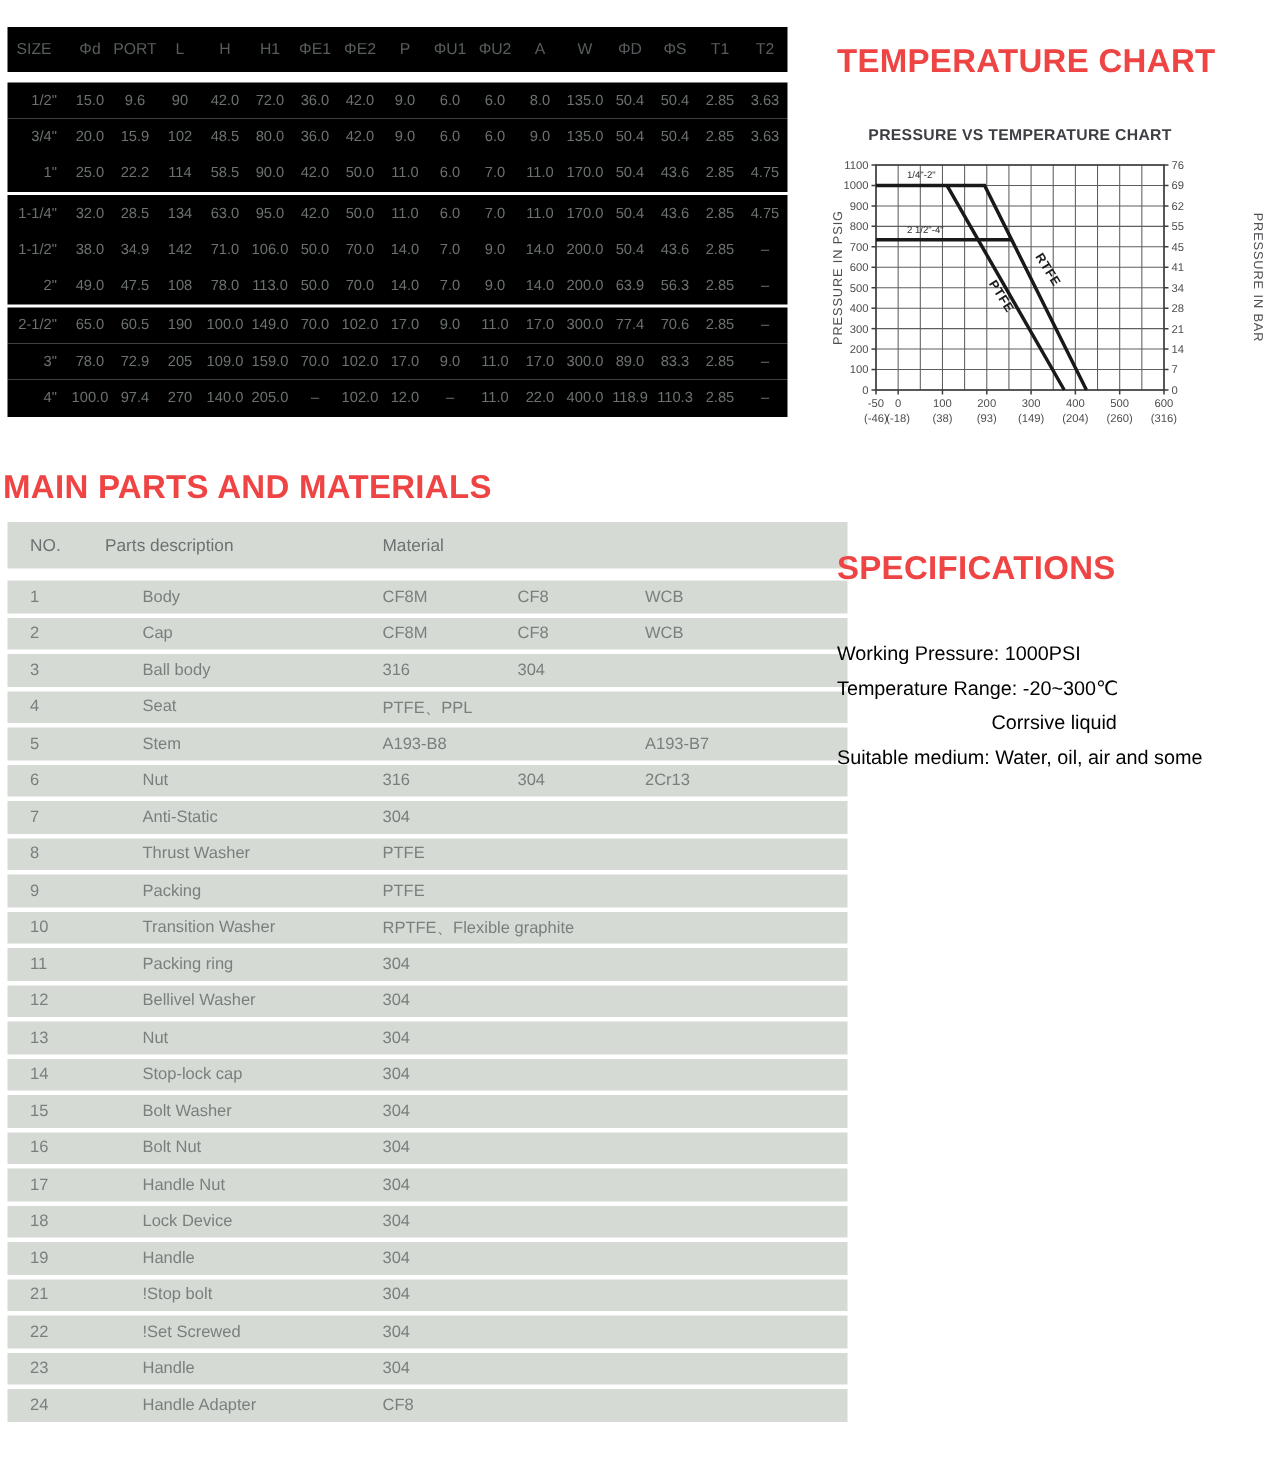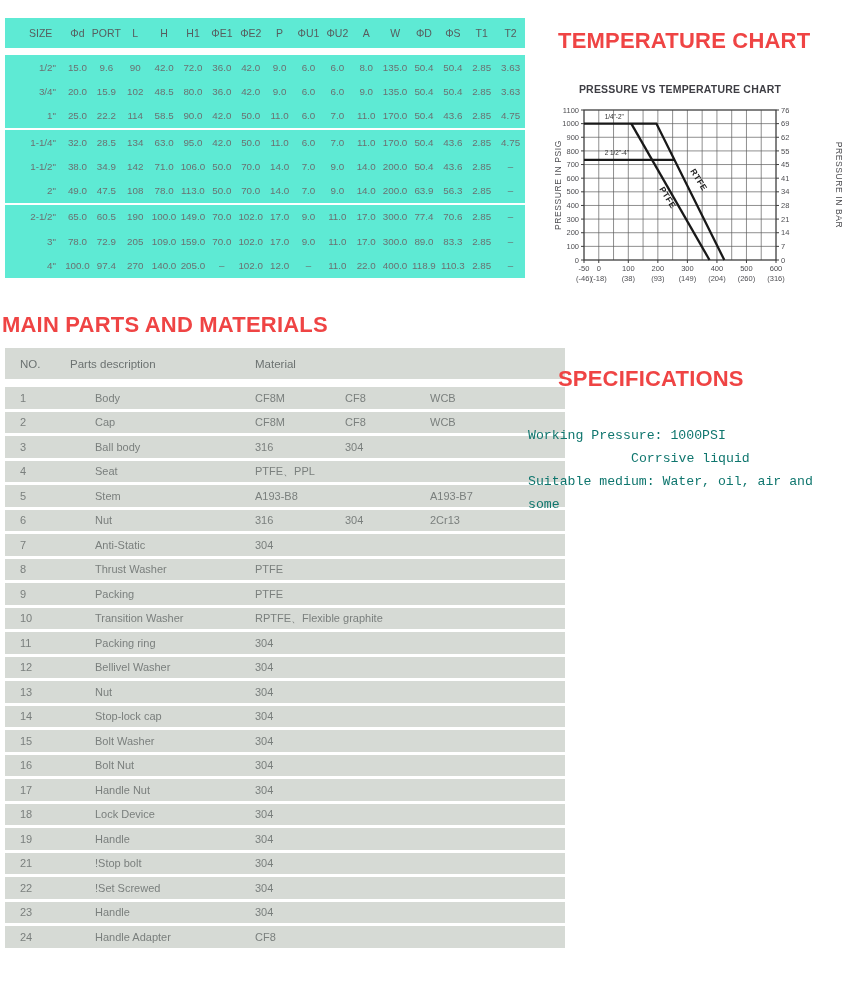--- a/index.html
+++ b/index.html
@@ -8,21 +8,21 @@
     background:#ffffff;font-family:"Liberation Sans","DejaVu Sans",sans-serif;
   }
   .abs{position:absolute;}
   .section-title{
     font-size:22px;font-weight:700;color:#ef4444;letter-spacing:.2px;white-space:nowrap;
   }
   
   .dims-table{left:5px;top:18px;width:520px;}
   .dims-row{
     display:grid;grid-template-columns:40px repeat(16,1fr);
-    background:#5eead4;align-items:center;padding-left:18px;
+    background:#000000;align-items:center;
   }
   .dims-header{height:30px;margin-bottom:7px;}
   .dims-header .dims-cell{font-size:10.5px;color:#575d5e;font-weight:400;}
   .dims-body-row{height:24.3px;}
   .dims-group{margin-bottom:2px;}
   .dims-cell{
     font-size:9.8px;color:#6b7071;text-align:center;white-space:nowrap;overflow:visible;
   }
   .dims-cell.size-col{text-align:right;padding-right:7px;}
   .dims-header .dims-cell.size-col{text-align:left;padding-left:6px;}
@@ -51,21 +51,21 @@
   .chart-svg text{fill:#4e4e52;font-family:"Liberation Sans","DejaVu Sans",sans-serif;}
   .chart-svg .tick{font-size:7.5px;}
   .chart-svg .mid{text-anchor:middle;}
   .chart-svg .end{text-anchor:end;}
   .chart-svg .ctitle{font-size:10.5px;font-weight:700;fill:#3e3e44;letter-spacing:.2px;}
   .chart-svg .axis{font-size:8.5px;letter-spacing:.6px;}
   .chart-svg .anno{font-size:6.4px;fill:#2e2e2e;}
   .chart-svg .anno.big{font-size:8.5px;font-weight:700;fill:#1d1d1d;letter-spacing:.5px;}
   
   .spec-title{left:558px;top:366px;}
-  .spec-lines{left:528px;top:424px;font-size:13.2px;color:#0f766e;line-height:23px;font-family:Liberation Mono, monospace;}
+  .spec-lines{left:558px;top:424px;font-size:13.2px;color:#000000;line-height:23px;}
   .spec-line.indent{padding-left:103px;}
 </style>
 </head>
 <body>
 
 <div class="abs dims-table">
     <div class="dims-row dims-header">
       <div class="dims-cell size-col">SIZE</div>
       <div class="dims-cell">Φd</div>
       <div class="dims-cell">PORT</div>
@@ -542,15 +542,16 @@
       <div class="part-name">Handle Adapter</div>
       <div class="mat">CF8</div>
       <div class="mat"></div>
       <div class="mat"></div>
     </div>
   </div>
 
 <div class="abs section-title spec-title">SPECIFICATIONS</div>
 <div class="abs spec-lines">
   <div class="spec-line">Working Pressure: 1000PSI</div>
+  <div class="spec-line">Temperature Range: -20~300℃</div>
   <div class="spec-line indent">Corrsive liquid</div>
   <div class="spec-line">Suitable medium: Water, oil, air and some</div>
 </div>
 
 </body></html>

